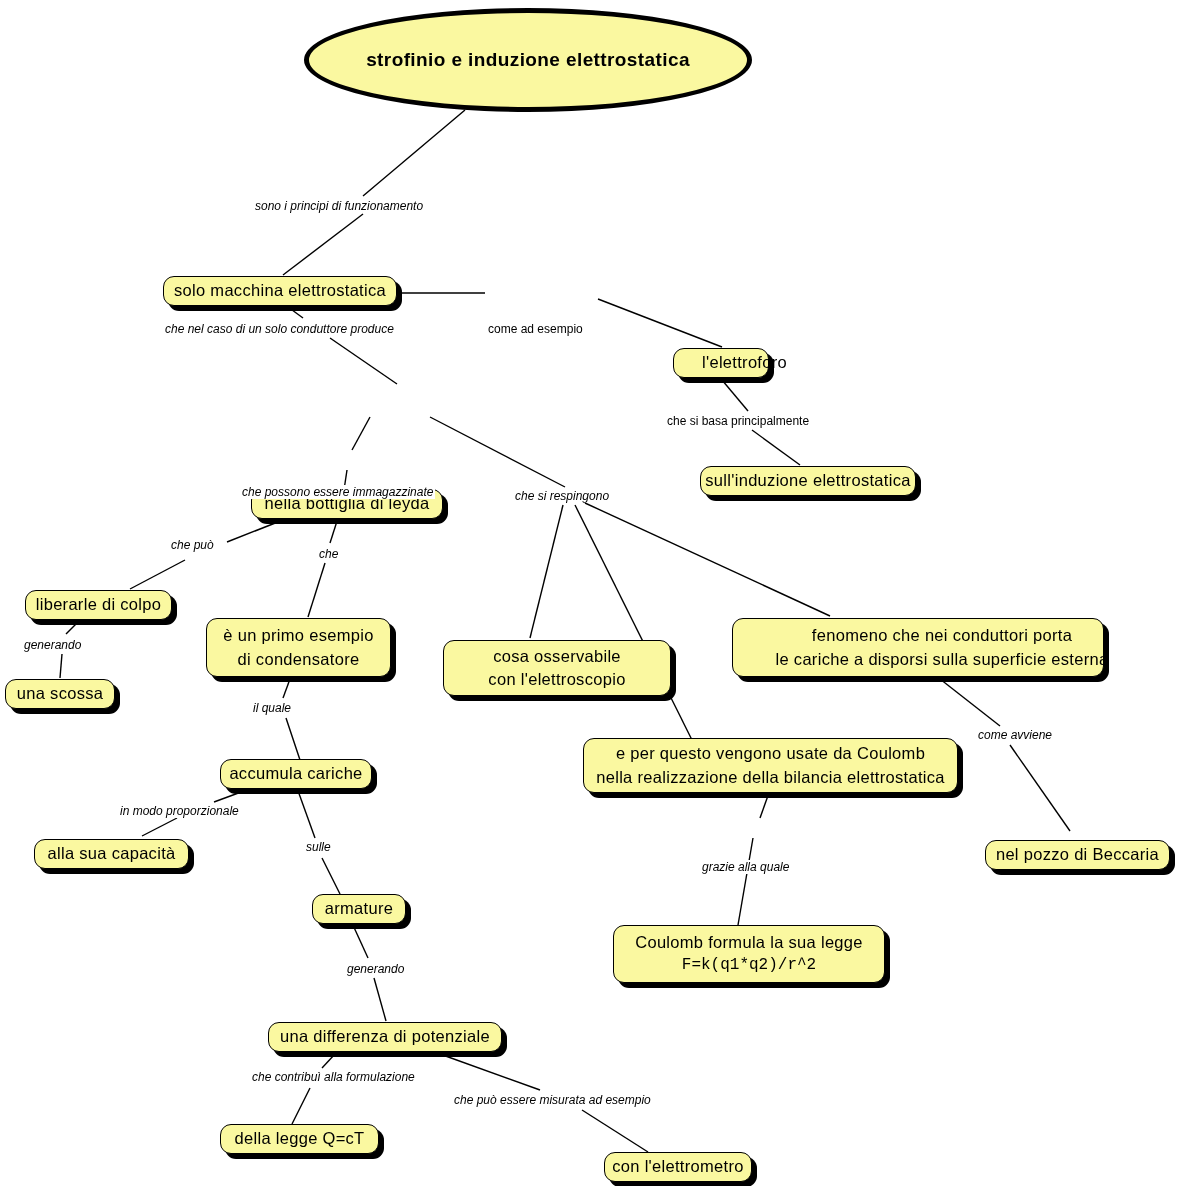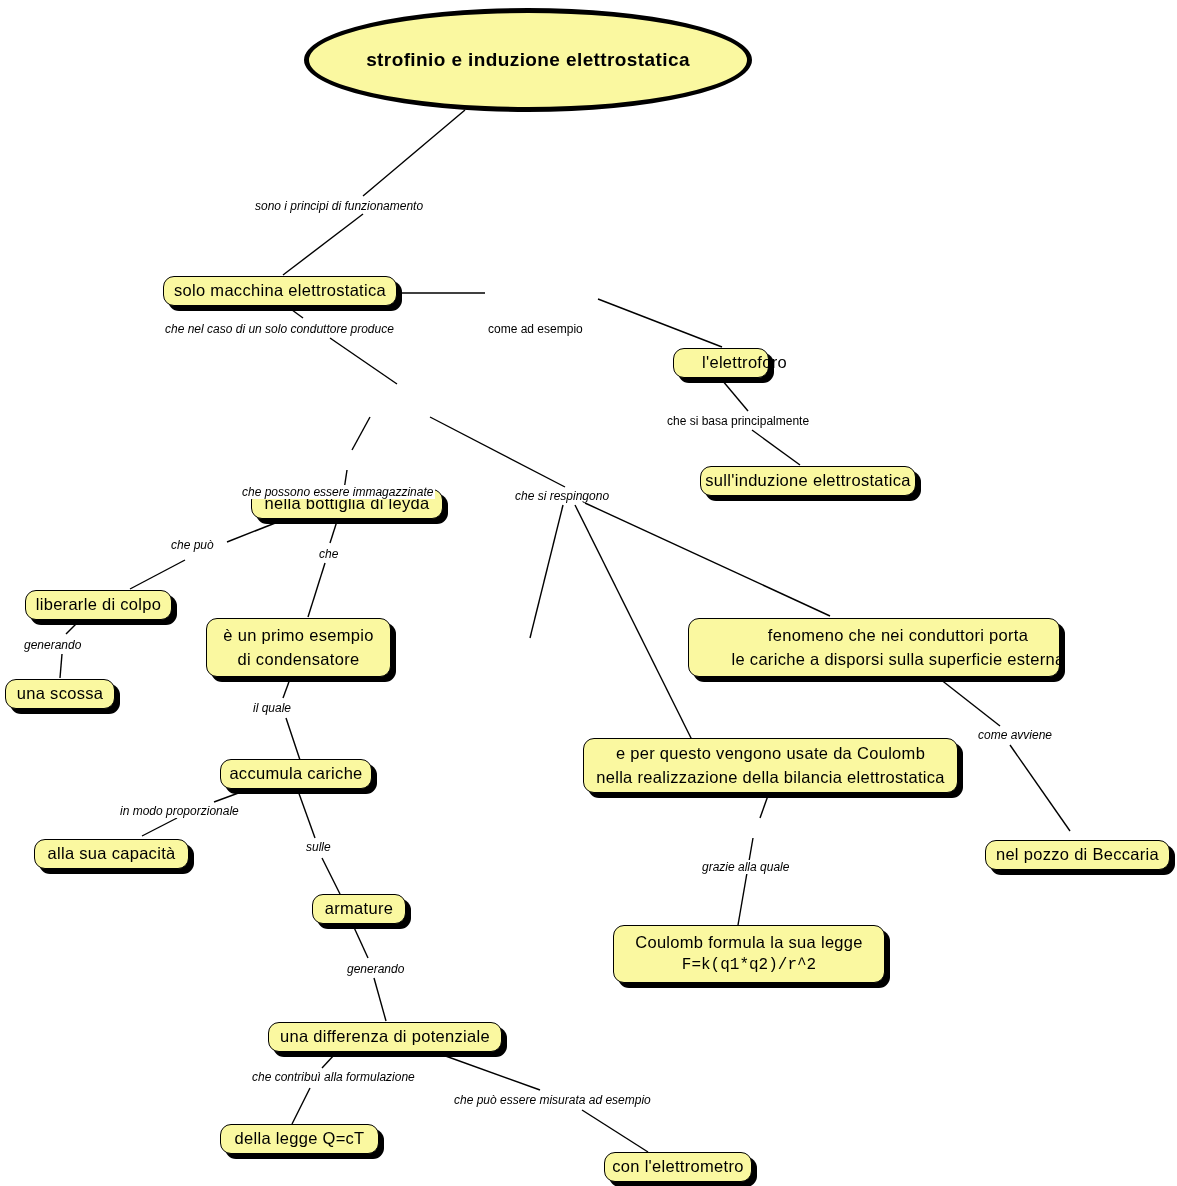--- a/index.html
+++ b/index.html
@@ -176,22 +176,26 @@
 
   <div class="node" style="left:5px; top:679px; width:110px; height:30px;">
     <span class="ln">una  scossa</span>
   </div>
 
   <div class="node" style="left:206px; top:618px; width:185px; height:59px;">
     <span class="ln">è  un  primo  esempio</span>
     <span class="ln">di  condensatore</span>
   </div>
 
-
-  <div class="node" style="left:688px; top:618px; width:372px; height:59px;padding-left:48px;">
+  <div class="node" style="left:443px; top:640px; width:228px; height:56px;">
+    <span class="ln">cosa  osservabile</span>
+    <span class="ln">con  l'elettroscopio</span>
+  </div>
+
+  <div class="node" style="left:732px; top:618px; width:372px; height:59px;padding-left:48px;">
     <span class="ln">fenomeno  che  nei  conduttori  porta</span>
     <span class="ln">le  cariche  a  disporsi  sulla  superficie  esterna</span>
   </div>
 
   <div class="node" style="left:583px; top:738px; width:375px; height:55px;">
     <span class="ln">e  per  questo  vengono  usate  da  Coulomb</span>
     <span class="ln">nella  realizzazione  della  bilancia  elettrostatica</span>
   </div>
 
   <div class="node mono" style="left:613px; top:925px; width:272px; height:58px;">

